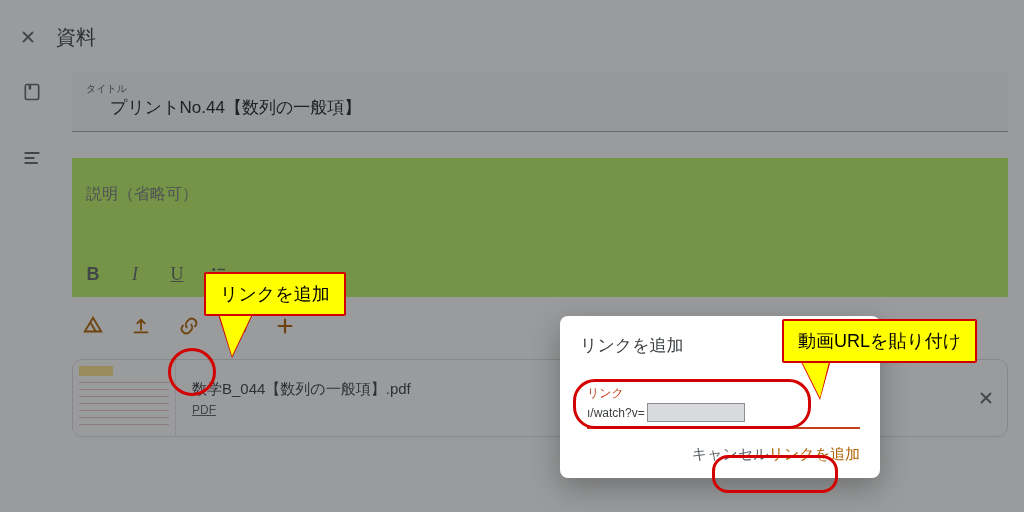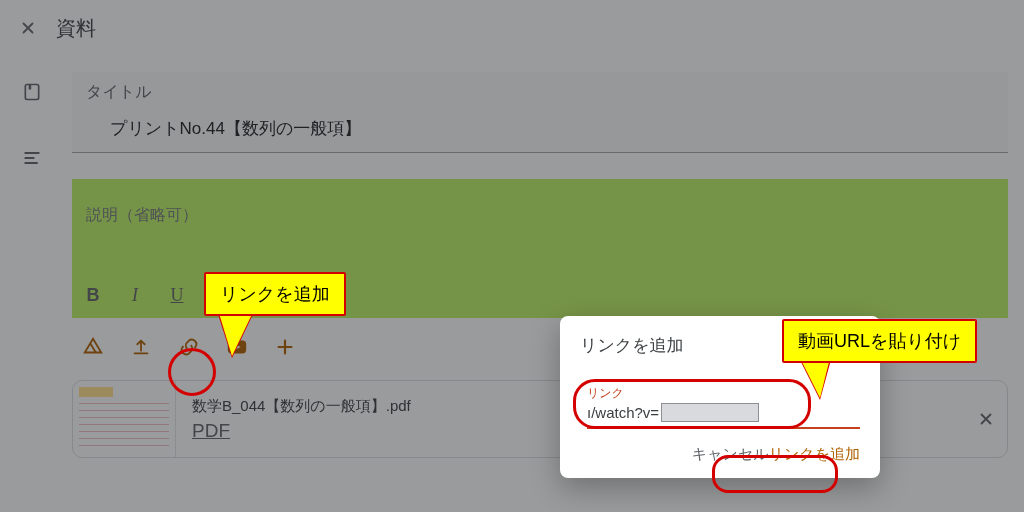--- a/index.html
+++ b/index.html
@@ -1,58 +1,58 @@
 <!DOCTYPE html>
 <html><head>
 <meta charset="utf-8">
 <style>
   html,body{margin:0;padding:0;font-family:"Helvetica Neue",Arial,"Hiragino Kaku Gothic ProN","Yu Gothic",sans-serif;background:#fff;color:#3c4043;}
   .app{position:relative;width:1024px;height:512px;overflow:hidden;background:#fff;}
   .scrim{position:absolute;inset:0;background:rgba(32,33,36,0.45);}
 
   
-  .hdr{position:absolute;left:0;top:0;right:0;height:56px;display:flex;align-items:center;}
+  .hdr{position:absolute;left:0;top:9px;right:0;height:56px;display:flex;align-items:center;}
   .hdr .close{width:56px;height:56px;display:flex;align-items:center;justify-content:center;color:#5f6368;}
   .hdr .title{font-size:20px;color:#3c4043;}
 
   
   .rail{position:absolute;left:0;top:56px;width:64px;display:flex;flex-direction:column;align-items:center;gap:46px;padding-top:26px;}
   .rail .ric{width:20px;height:20px;color:#5f6368;}
 
   
   .main{position:absolute;left:72px;top:72px;right:16px;}
   .field{background:#f8f9fa;padding:10px 14px 12px 14px;border-bottom:1px solid rgba(0,0,0,0.35);}
-  .field .lab{font-size:16px;color:#5f6368;margin-bottom:14px;}
+  .field .lab{font-size:10px;color:#5f6368;margin-bottom:0;}
   .field .val{font-size:17px;color:#202124;margin-left:24px;}
   .desc{margin-top:26px;background:#bef264;padding:26px 14px 92px 14px;position:relative;}
   .desc .ph{font-size:16px;color:#777b80;}
 
   .fmt{position:absolute;left:10px;bottom:12px;display:flex;gap:20px;align-items:center;color:#5f6368;}
   .fmt span{display:inline-flex;width:22px;height:22px;align-items:center;justify-content:center;font-family:"Times New Roman",serif;font-size:18px;}
 
   .attach{margin-top:18px;display:flex;gap:26px;align-items:center;color:#b06000;padding-left:10px;}
   .attach .aic{width:22px;height:22px;display:inline-flex;align-items:center;justify-content:center;}
 
   .filecard{margin-top:22px;height:76px;border:1px solid #dadce0;border-radius:10px;display:flex;align-items:center;gap:16px;padding-right:12px;background:#fff;}
   .thumb{width:102px;height:100%;border-right:1px solid #e4e6e9;border-radius:10px 0 0 10px;background:
     linear-gradient(#fff,#fff);position:relative;overflow:hidden;}
   .thumb::before{content:"";position:absolute;left:6px;top:6px;width:34px;height:10px;background:#ffe08a;}
   .thumb::after{content:"";position:absolute;left:6px;top:22px;right:6px;bottom:6px;
     background:repeating-linear-gradient(#f3c0c4 0 1px, transparent 1px 7px);}
   .finfo .fname{font-size:15px;color:#3c4043;}
-  .finfo .fkind{font-size:19px;color:#5f6368;margin-top:4px;text-decoration:underline;}
+  .finfo .fkind{font-size:12px;color:#5f6368;margin-top:4px;text-decoration:underline;}
   .filecard .fx{margin-left:auto;color:#5f6368;}
 
   
   .dlg{position:absolute;left:560px;top:316px;width:280px;background:#fff;border-radius:8px;
        box-shadow:0 10px 30px rgba(0,0,0,0.28);padding:18px 20px 14px 20px;}
   .dlg h4{margin:0 0 26px 0;font-size:17px;font-weight:500;color:#3c4043;}
   .lf{position:relative;margin-bottom:16px;margin-left:7px;}
   .lf .ll{font-size:12px;color:#c5401c;position:relative;top:2px;}
-  .lf .lv{font-size:15px;color:#3c4043;border-bottom:2px solid #c5401c;padding:3px 0 5px 0;display:flex;align-items:center;gap:2px;}
+  .lf .lv{font-size:12px;color:#3c4043;border-bottom:2px solid #c5401c;padding:3px 0 5px 0;display:flex;align-items:center;gap:2px;}
   .lf .lv .box{display:inline-block;width:96px;height:17px;background:#d8dadd;border:1px solid #8c8f93;}
   .acts{display:flex;justify-content:flex-end;font-size:15px;}
   .acts .sec{color:#5f6368;}
   .acts .pri{color:#b06000;font-weight:500;}
 
   
   .callout{position:absolute;background:#ffff00;border:2px solid #d40000;color:#000;
            font-size:18px;padding:8px 14px;border-radius:2px;}
   .callout.c1{left:204px;top:272px;}
   .callout.c2{left:782px;top:319px;}

